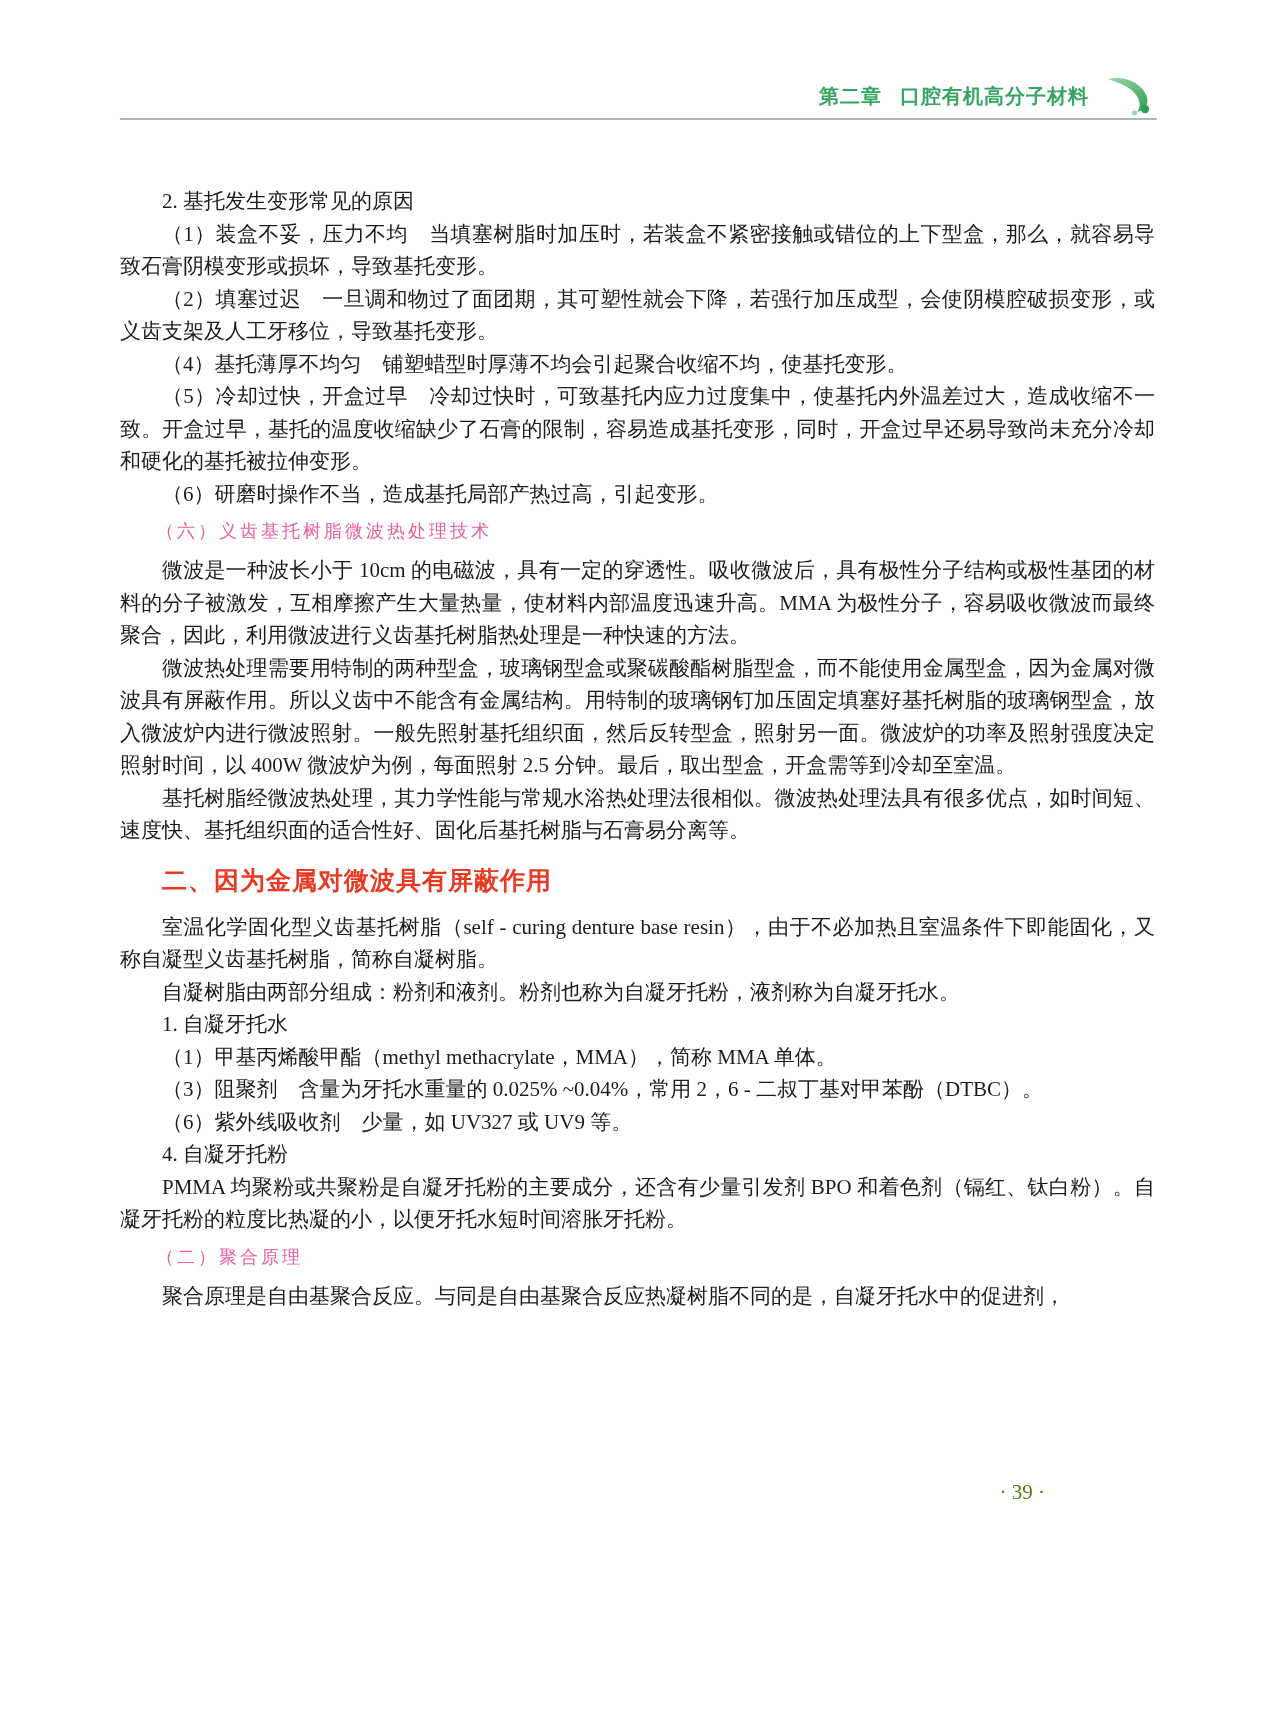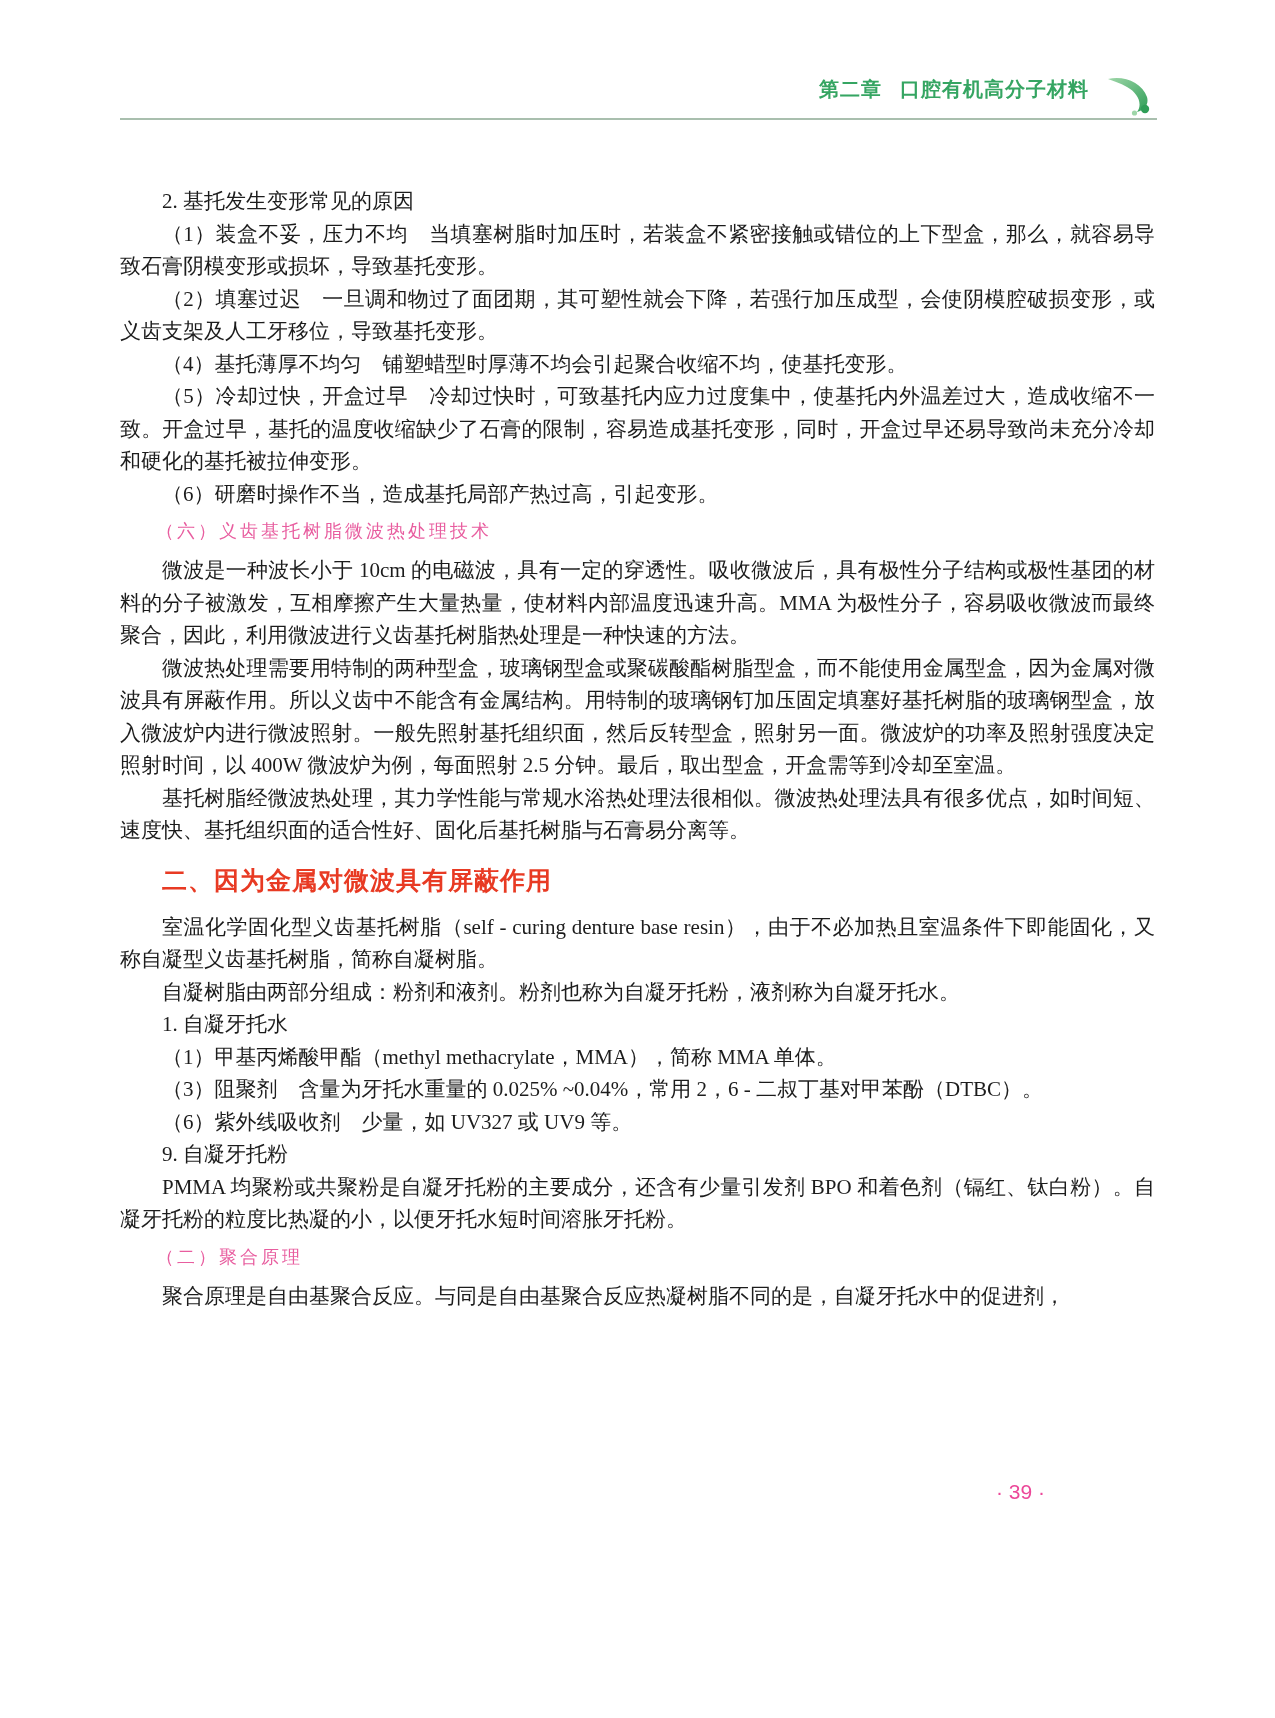--- a/index.html
+++ b/index.html
@@ -19,21 +19,21 @@
 
   
   .header {
     position: absolute;
     top: 76px;
     left: 120px;
     right: 118px;
     height: 40px;
     display: flex;
     justify-content: flex-end;
-    align-items: flex-start;
+    align-items: center;
     gap: 14px;
   }
   .header-text {
     display: flex;
     align-items: baseline;
     gap: 18px;
     font-family: "Liberation Sans", "DejaVu Sans", sans-serif;
     font-weight: bold;
     font-size: 20px;
     color: var(--accent-green, #35a562);
@@ -89,22 +89,22 @@
     letter-spacing: 1px;
     margin: 16px 0 14px 0 !important;
   }
 
   
   .footer {
     position: absolute;
     top: 1480px;
     right: 230px;
     font-size: 21px;
-    color: #ec4899;
-    font-family: Liberation Sans, sans-serif;
+    color: #4d7c0f;
+    font-family: Liberation Serif, serif;
   }
 </style>
 </head>
 <body>
 
 <div class="page" style="--accent-green: #35a562; --accent-pink: #e85d9f; --accent-red: #e83a23;">
 
   <div class="header">
     <div class="header-text">
       <span>第二章</span>
@@ -135,21 +135,21 @@
       <p class="para-body">微波是一种波长小于 10cm 的电磁波，具有一定的穿透性。吸收微波后，具有极性分子结构或极性基团的材料的分子被激发，互相摩擦产生大量热量，使材料内部温度迅速升高。MMA 为极性分子，容易吸收微波而最终聚合，因此，利用微波进行义齿基托树脂热处理是一种快速的方法。</p>
       <p class="para-body">微波热处理需要用特制的两种型盒，玻璃钢型盒或聚碳酸酯树脂型盒，而不能使用金属型盒，因为金属对微波具有屏蔽作用。所以义齿中不能含有金属结构。用特制的玻璃钢钉加压固定填塞好基托树脂的玻璃钢型盒，放入微波炉内进行微波照射。一般先照射基托组织面，然后反转型盒，照射另一面。微波炉的功率及照射强度决定照射时间，以 400W 微波炉为例，每面照射 2.5 分钟。最后，取出型盒，开盒需等到冷却至室温。</p>
       <p class="para-body">基托树脂经微波热处理，其力学性能与常规水浴热处理法很相似。微波热处理法具有很多优点，如时间短、速度快、基托组织面的适合性好、固化后基托树脂与石膏易分离等。</p>
       <p class="heading-red">二、因为金属对微波具有屏蔽作用</p>
       <p class="para-body">室温化学固化型义齿基托树脂（self - curing denture base resin），由于不必加热且室温条件下即能固化，又称自凝型义齿基托树脂，简称自凝树脂。</p>
       <p class="para-body">自凝树脂由两部分组成：粉剂和液剂。粉剂也称为自凝牙托粉，液剂称为自凝牙托水。</p>
       <p class="para-body">1. 自凝牙托水</p>
       <p class="para-body">（1）甲基丙烯酸甲酯（methyl methacrylate，MMA），简称 MMA 单体。</p>
       <p class="para-body">（3）阻聚剂　含量为牙托水重量的 0.025% ~0.04%，常用 2，6 - 二叔丁基对甲苯酚（DTBC）。</p>
       <p class="para-body">（6）紫外线吸收剂　少量，如 UV327 或 UV9 等。</p>
-      <p class="para-body">9. 自凝牙托粉</p>
+      <p class="para-body">4. 自凝牙托粉</p>
       <p class="para-body">PMMA 均聚粉或共聚粉是自凝牙托粉的主要成分，还含有少量引发剂 BPO 和着色剂（镉红、钛白粉）。自凝牙托粉的粒度比热凝的小，以便牙托水短时间溶胀牙托粉。</p>
       <p class="heading-kai">（二）聚合原理</p>
       <p class="para-body">聚合原理是自由基聚合反应。与同是自由基聚合反应热凝树脂不同的是，自凝牙托水中的促进剂，</p>
     </div>
 
   <div class="footer">· 39 ·</div>
 
 </div>
 
 </body></html>

